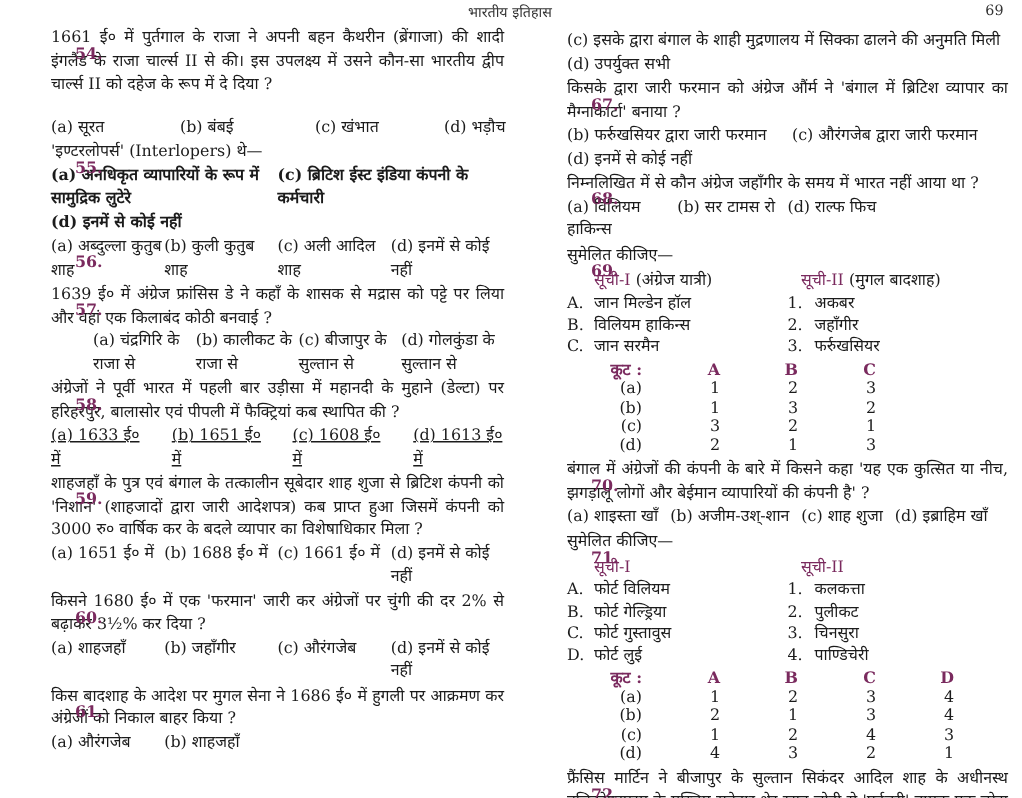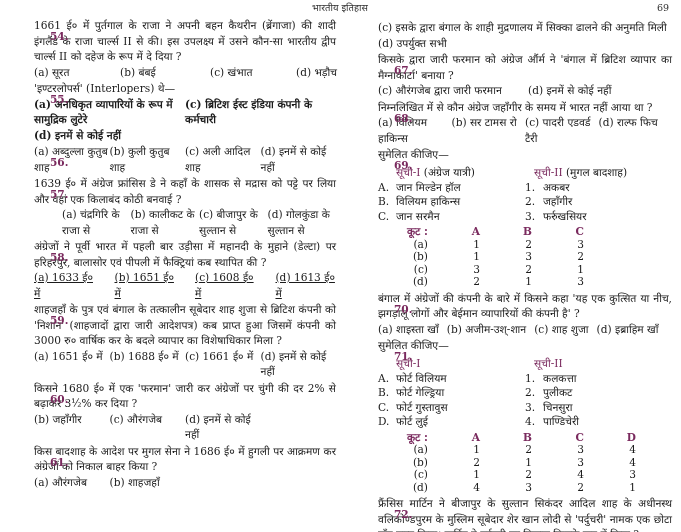--- a/index.html
+++ b/index.html
@@ -36,21 +36,21 @@
 <div class="header">
   <span class="running-head">भारतीय इतिहास</span>
   <span class="page-num">69</span>
 </div>
 
 <div class="col col-left">
 
   <div class="q">
     <span class="qnum">54.</span>
     <div class="qtext">1661 ई० में पुर्तगाल के राजा ने अपनी बहन कैथरीन (ब्रेंगाजा) की शादी इंगलैंड के राजा चार्ल्स II से की। इस उपलक्ष्य में उसने कौन-सा भारतीय द्वीप चार्ल्स II को दहेज के रूप में दे दिया ?</div>
-    <div class="opts four" style="grid-template-columns:76px 80px 76px 80px;padding-left:0;">
+    <div class="opts four" style="grid-template-columns:76px 80px 76px 80px;padding-left:0;margin-top:13px;">
       <span>(a) सूरत</span>
       <span>(b) बंबई</span>
       <span>(c) खंभात</span>
       <span>(d) भड़ौच</span>
     </div>
   </div>
 
   <div class="q">
     <span class="qnum">55.</span>
     <div class="qtext">'इण्टरलोपर्स' (Interlopers) थे—</div>
@@ -101,20 +101,21 @@
       <span>(b) 1688 ई० में</span>
       <span>(c) 1661 ई० में</span>
       <span>(d) इनमें से कोई नहीं</span>
     </div>
   </div>
 
   <div class="q">
     <span class="qnum">60.</span>
     <div class="qtext">किसने 1680 ई० में एक 'फरमान' जारी कर अंग्रेजों पर चुंगी की दर 2% से बढ़ाकर 3½% कर दिया ?</div>
     <div class="opts" style="padding-left:0;">
+      <span>(a) शाहजहाँ</span>
       <span>(b) जहाँगीर</span>
       <span>(c) औरंगजेब</span>
       <span>(d) इनमें से कोई नहीं</span>
     </div>
   </div>
 
   <div class="q">
     <span class="qnum">61.</span>
     <div class="qtext">किस बादशाह के आदेश पर मुगल सेना ने 1686 ई० में हुगली पर आक्रमण कर अंग्रेजों को निकाल बाहर किया ?</div>
     <div class="opts" style="padding-left:0;">
@@ -129,32 +130,32 @@
 
   <div class="q">
     <div class="cont">(c) इसके द्वारा बंगाल के शाही मुद्रणालय में सिक्का ढालने की अनुमति मिली</div>
     <div class="cont">(d) उपर्युक्त सभी</div>
   </div>
 
   <div class="q">
     <span class="qnum">67.</span>
     <div class="qtext">किसके द्वारा जारी फरमान को अंग्रेज औंर्म ने 'बंगाल में ब्रिटिश व्यापार का मैग्नाकार्टा' बनाया ?</div>
     <div class="opts" style="padding-left:0;grid-template-columns:150px 1fr;">
+      <span>(b) फर्रुखसियर द्वारा जारी फरमान</span>
       <span>(c) औरंगजेब द्वारा जारी फरमान</span>
       <span>(d) इनमें से कोई नहीं</span>
     </div>
   </div>
 
   <div class="q">
     <span class="qnum">68.</span>
     <div class="qtext">निम्नलिखित में से कौन अंग्रेज जहाँगीर के समय में भारत नहीं आया था ?</div>
     <div class="opts" style="padding-left:0;">
       <span>(a) विलियम हाकिन्स</span>
       <span>(b) सर टामस रो</span>
-      <span>(c) पादरी एडवर्ड टैरी</span>
       <span>(d) राल्फ फिच</span>
     </div>
   </div>
 
   <div class="q">
     <span class="qnum">69.</span>
     <div class="qtext">सुमेलित कीजिए—</div>
     <div class="match-head" style="padding-left:18px;">
       <span><span class="h">सूची-I</span> <span>(अंग्रेज यात्री)</span></span>
       <span><span class="h">सूची-II</span> <span>(मुगल बादशाह)</span></span>

